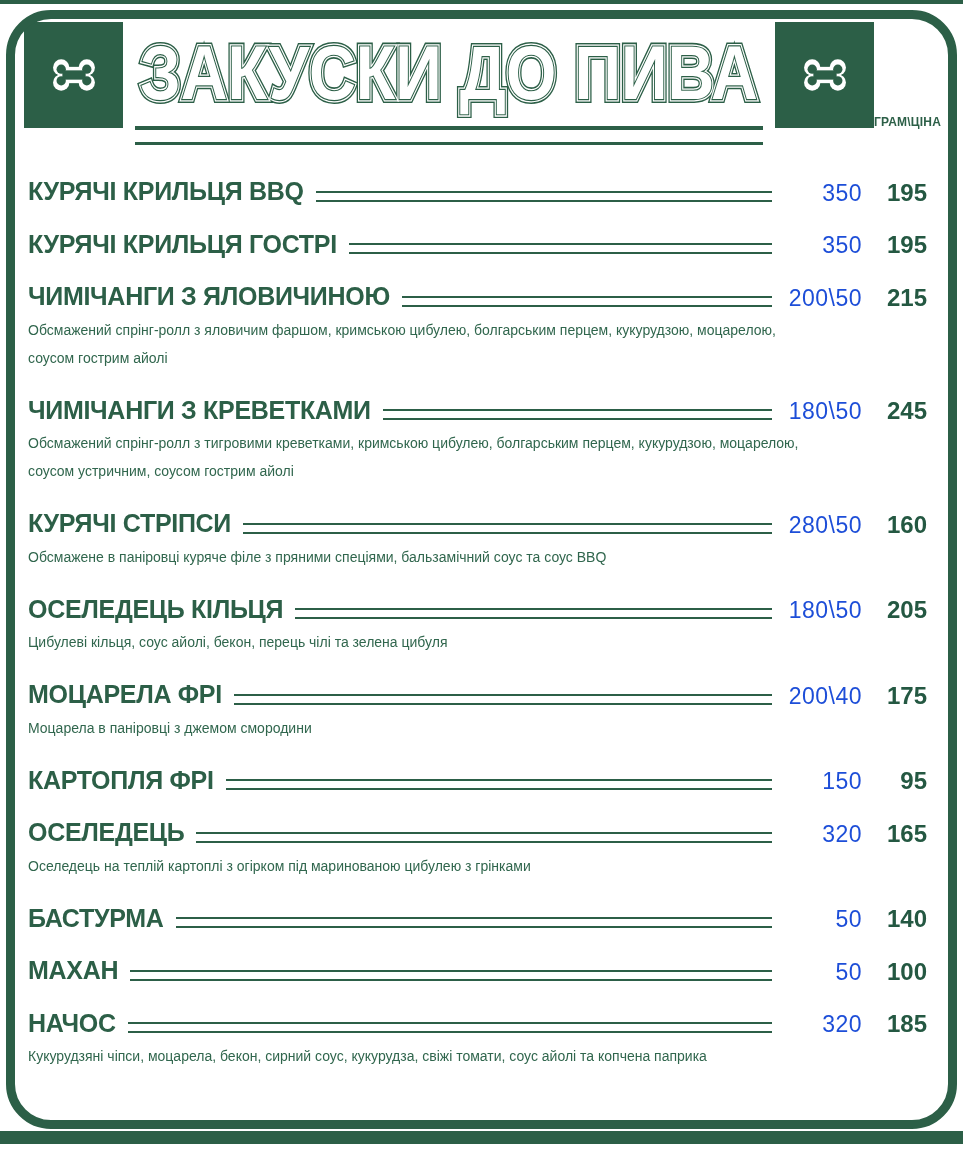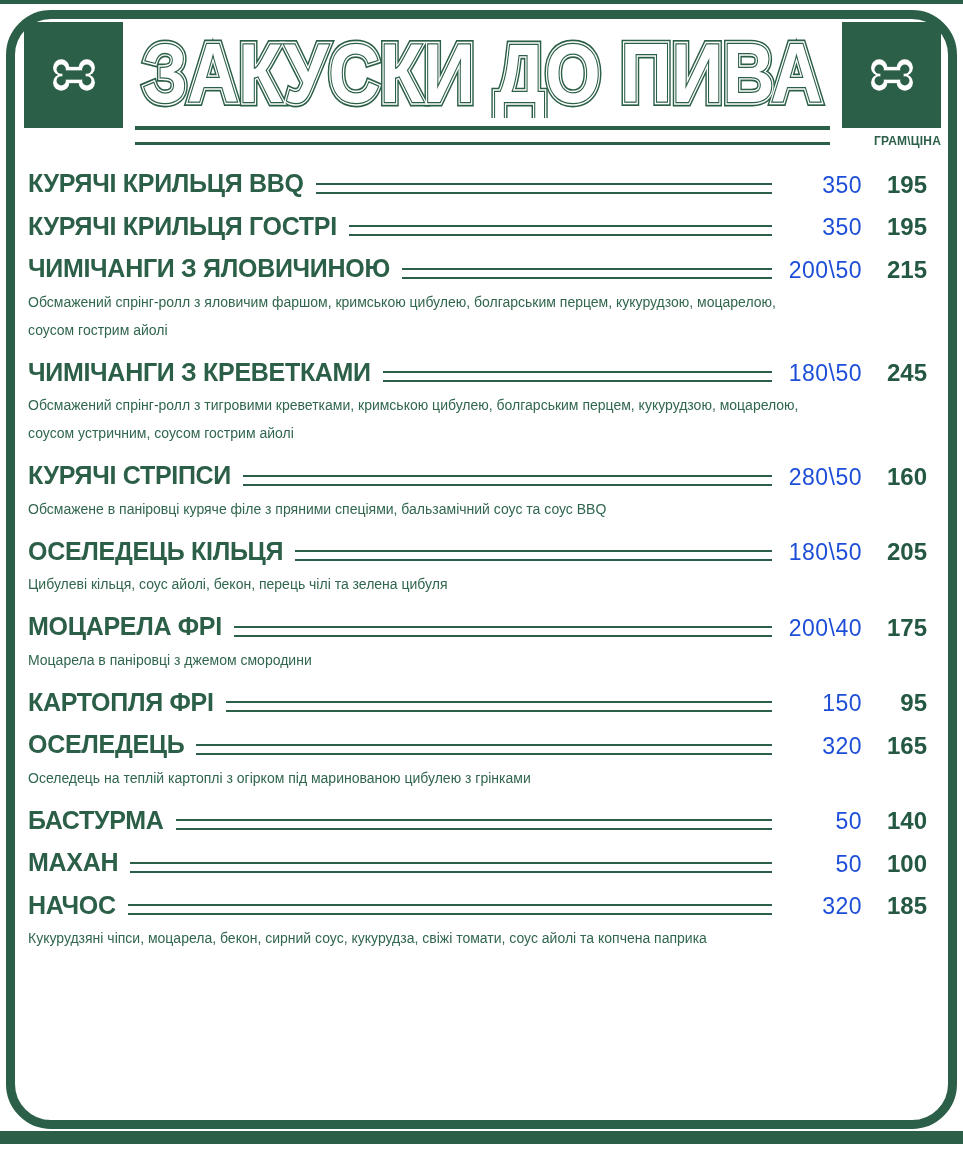--- a/index.html
+++ b/index.html
@@ -14,35 +14,35 @@
     border:9px solid #2c5f47;border-radius:45px;pointer-events:none;
   }
   .page{position:absolute;left:0;top:0;width:963px;height:1150px;}
 
   
   .header{display:flex;align-items:flex-start;padding:22px 22px 0 24px;}
   .bone-box{
     width:99px;height:106px;background:#2c5f47;flex:0 0 auto;
     display:flex;align-items:center;justify-content:center;
   }
-  .right-col{display:flex;flex-direction:column;flex:0 0 auto;}
+  .right-col{display:flex;flex-direction:row;align-items:flex-end;flex:0 0 auto;}
   .col-label{
     margin-top:7px;font-size:12px;font-weight:700;color:#2c5f47;
     letter-spacing:.2px;text-align:right;line-height:1;
   }
   .title-wrap{flex:1;padding:0 10px;display:flex;flex-direction:column;justify-content:flex-start;}
   .title-svg{width:100%;height:94px;display:block;margin-top:2px;}
   .title-underline{
     height:12px;margin:8px 2px 0 2px;
     border-top:4px solid #2c5f47;border-bottom:3px solid #2c5f47;
   }
 
   
   .menu{padding:8px 36px 0 28px;}
-  .item{margin-top:15px;}
+  .item{margin-top:25px;}
   .name-row{display:flex;align-items:flex-end;line-height:1;}
   .item-name{
     font-size:25px;font-weight:700;color:#2c5f47;letter-spacing:-0.3px;
     white-space:nowrap;line-height:1.1;
   }
   .leader{
     flex:1;height:7px;border-top:2px solid #2c5f47;border-bottom:2px solid #2c5f47;
     margin:0 12px 4px 12px;align-self:flex-end;min-width:30px;
   }
   .item-weight{

